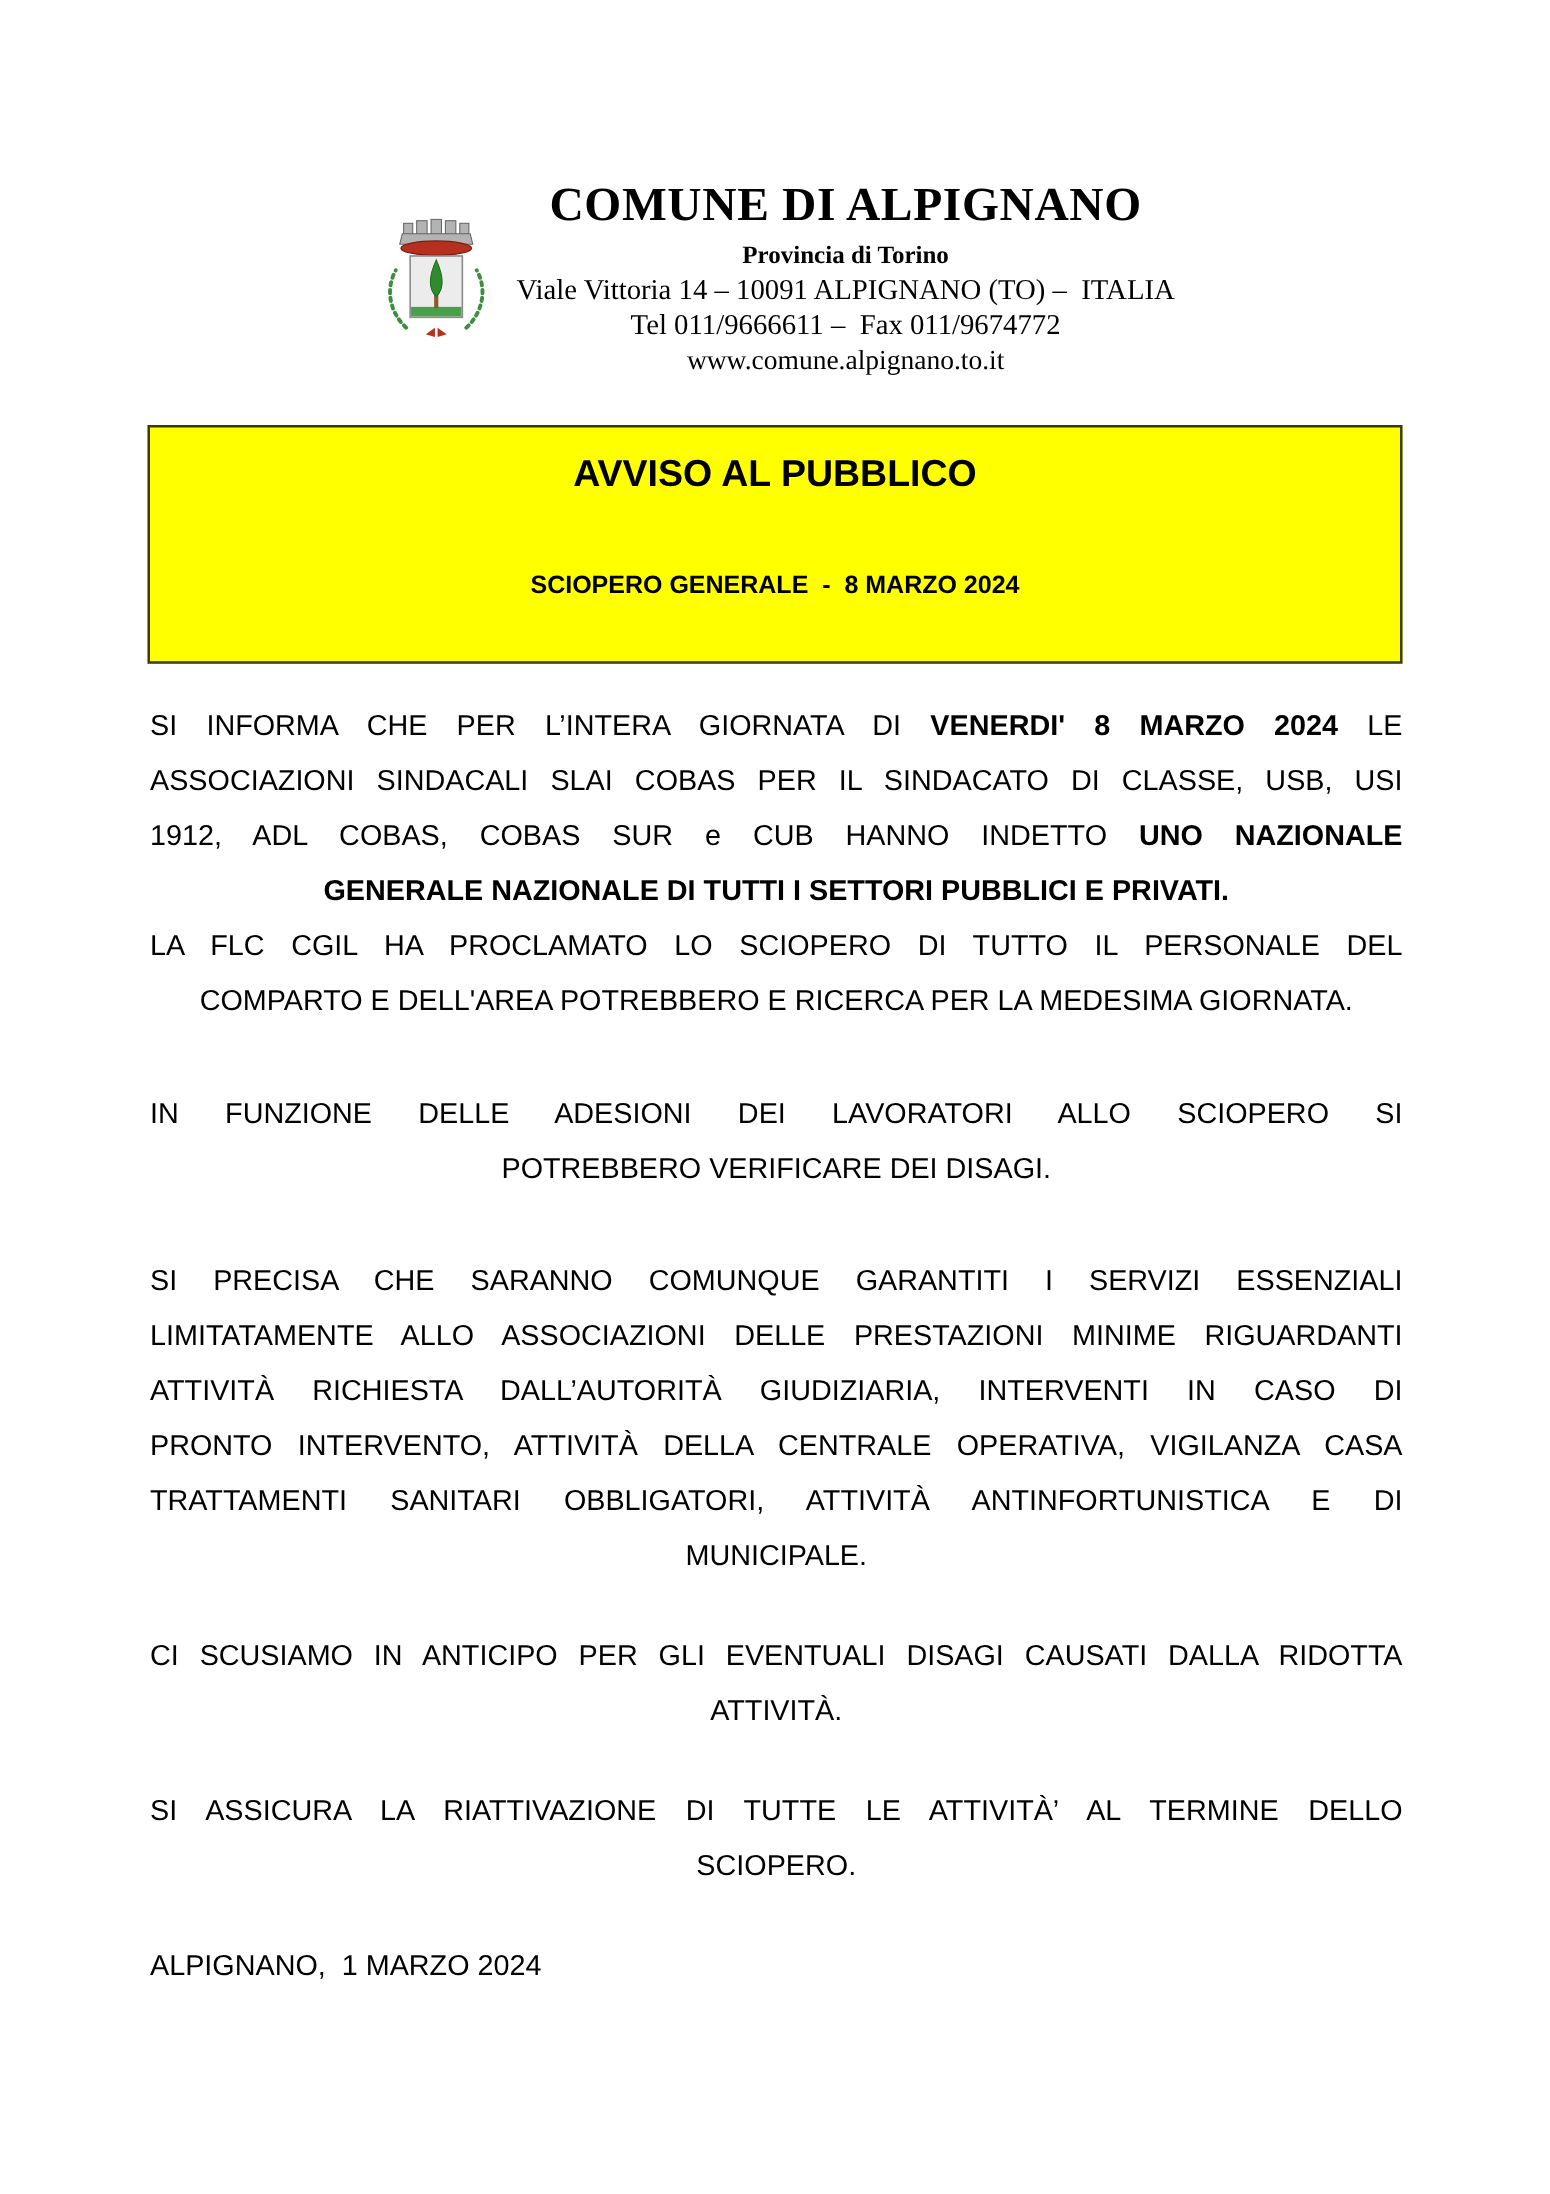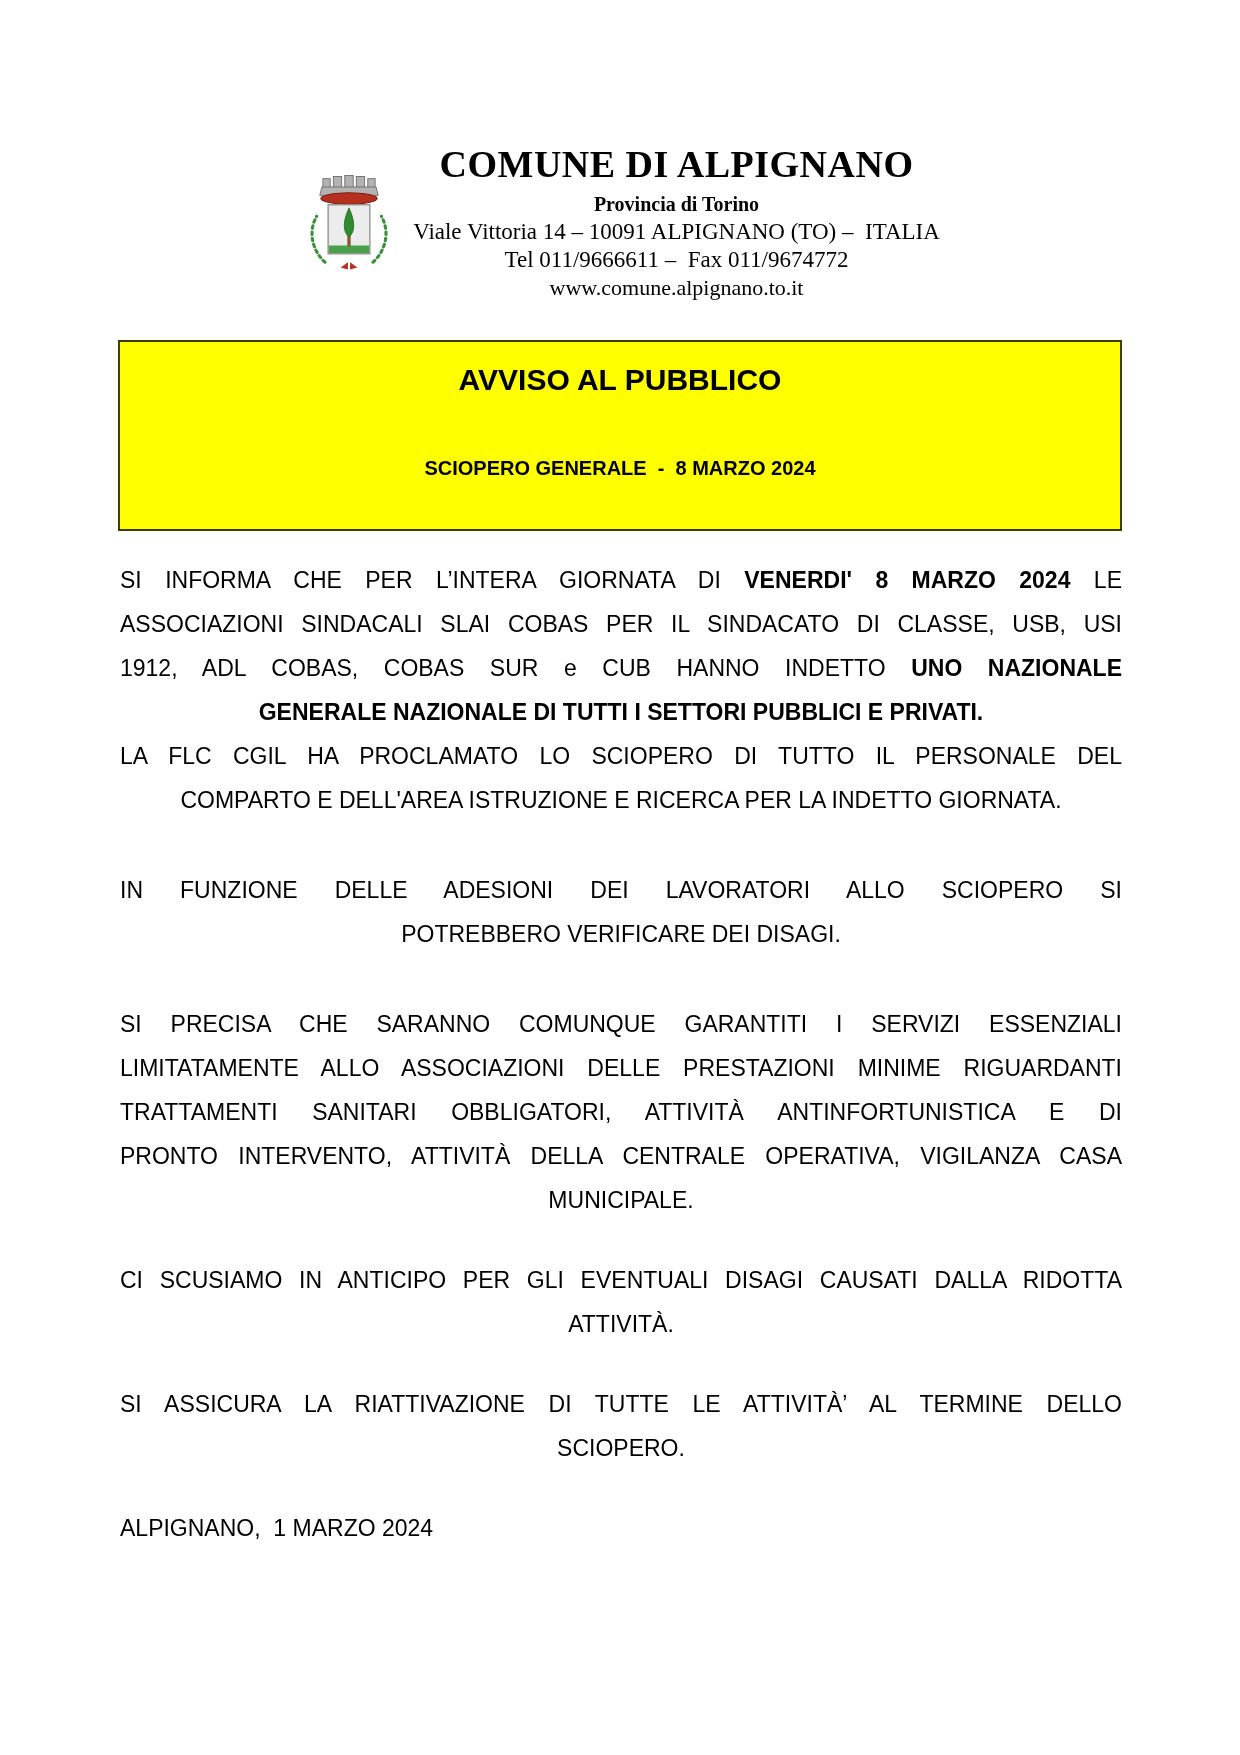--- a/index.html
+++ b/index.html
@@ -118,31 +118,32 @@
   </div>
 
   <div id="body-text">
     <div id="body-container">
         <div class="doc-par">
           <div class="doc-line just"><span>SI INFORMA CHE PER L’INTERA GIORNATA DI </span><span class="b">VENERDI' 8 MARZO 2024</span><span> LE</span></div>
           <div class="doc-line just"><span>ASSOCIAZIONI SINDACALI SLAI COBAS PER IL SINDACATO DI CLASSE, USB, USI</span></div>
           <div class="doc-line just"><span>1912, ADL COBAS, COBAS SUR e CUB HANNO INDETTO </span><span class="b">UNO NAZIONALE</span></div>
           <div class="doc-line nat"><span class="b">GENERALE NAZIONALE DI TUTTI I SETTORI PUBBLICI E PRIVATI.</span></div>
           <div class="doc-line just"><span>LA FLC CGIL HA PROCLAMATO LO SCIOPERO DI TUTTO IL PERSONALE DEL</span></div>
-          <div class="doc-line nat"><span>COMPARTO E DELL'AREA ISTRUZIONE E RICERCA PER LA INDETTO GIORNATA.</span></div>
+          <div class="doc-line nat"><span>COMPARTO E DELL'AREA POTREBBERO E RICERCA PER LA MEDESIMA GIORNATA.</span></div>
         </div>
         <div class="doc-par">
           <div class="doc-line just"><span>IN FUNZIONE DELLE ADESIONI DEI LAVORATORI ALLO SCIOPERO SI</span></div>
           <div class="doc-line nat"><span>POTREBBERO VERIFICARE DEI DISAGI.</span></div>
         </div>
         <div class="doc-par">
           <div class="doc-line just"><span>SI PRECISA CHE SARANNO COMUNQUE GARANTITI I SERVIZI ESSENZIALI</span></div>
           <div class="doc-line just"><span>LIMITATAMENTE ALLO ASSOCIAZIONI DELLE PRESTAZIONI MINIME RIGUARDANTI</span></div>
+          <div class="doc-line just"><span>ATTIVITÀ RICHIESTA DALL’AUTORITÀ GIUDIZIARIA, INTERVENTI IN CASO DI</span></div>
+          <div class="doc-line just"><span>PRONTO INTERVENTO, ATTIVITÀ DELLA CENTRALE OPERATIVA, VIGILANZA CASA</span></div>
           <div class="doc-line just"><span>TRATTAMENTI SANITARI OBBLIGATORI, ATTIVITÀ ANTINFORTUNISTICA E DI</span></div>
-          <div class="doc-line just"><span>PRONTO INTERVENTO, ATTIVITÀ DELLA CENTRALE OPERATIVA, VIGILANZA CASA</span></div>
           <div class="doc-line nat"><span>MUNICIPALE.</span></div>
         </div>
         <div class="doc-par">
           <div class="doc-line just"><span>CI SCUSIAMO IN ANTICIPO PER GLI EVENTUALI DISAGI CAUSATI DALLA RIDOTTA</span></div>
           <div class="doc-line nat"><span>ATTIVITÀ.</span></div>
         </div>
         <div class="doc-par">
           <div class="doc-line just"><span>SI ASSICURA LA RIATTIVAZIONE DI TUTTE LE ATTIVITÀ’ AL TERMINE DELLO</span></div>
           <div class="doc-line nat"><span>SCIOPERO.</span></div>
         </div>

